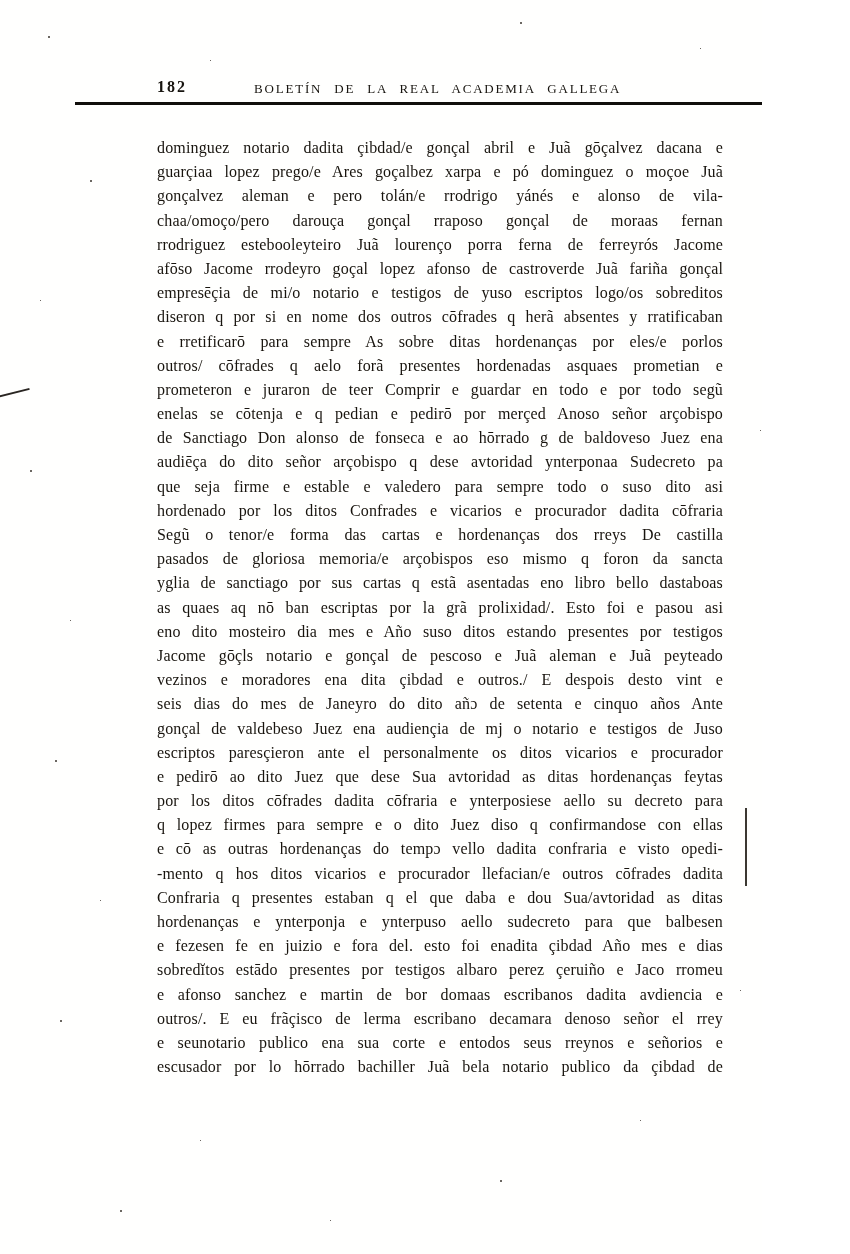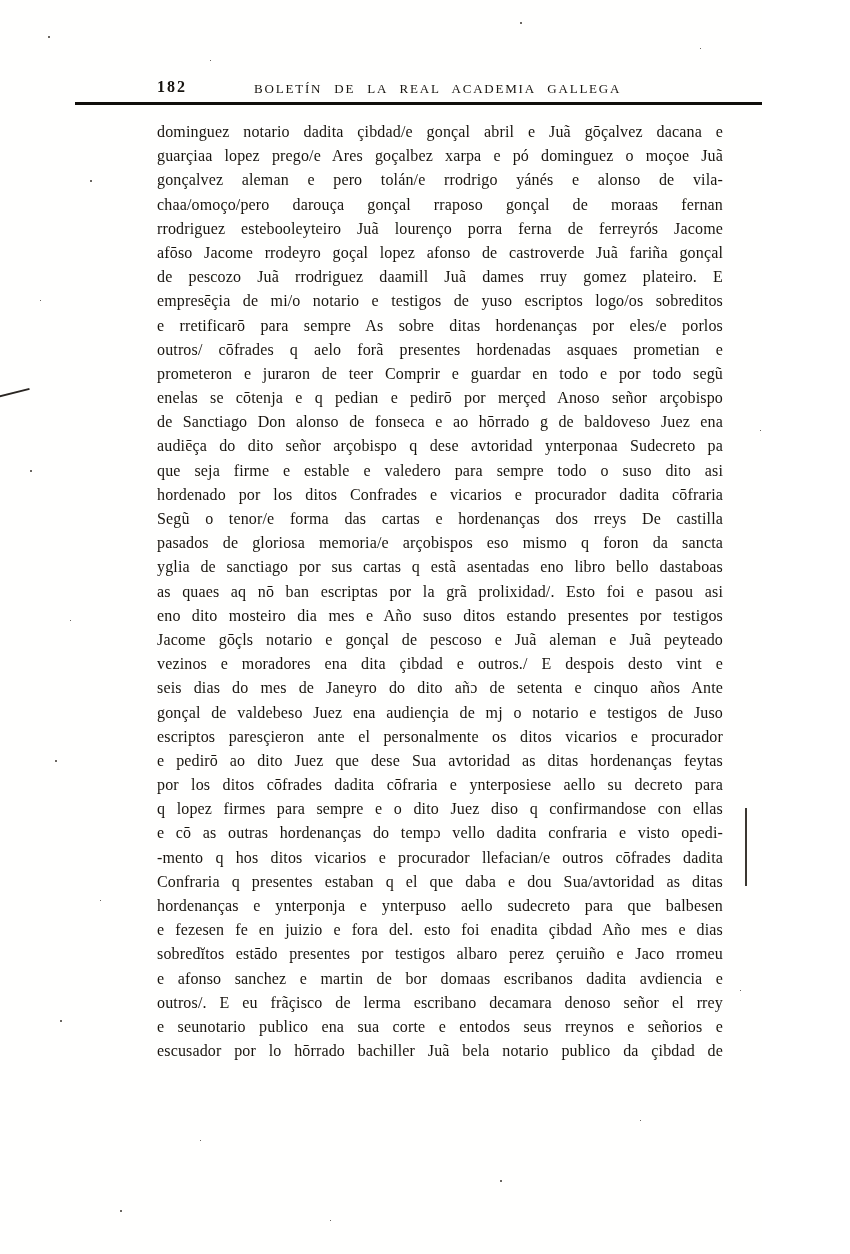--- a/index.html
+++ b/index.html
@@ -48,21 +48,21 @@
     position: absolute;
     top: 102px;
     left: 75px;
     width: 775px;
     height: 3px;
     background: #100e0b;
   }
   
   .text-block {
     position: absolute;
-    top: 120px;
+    top: 136px;
     left: 157px;
     width: 566px;
   }
   .text-line {
     font-size: 16px;
     line-height: 24.2px;
     height: 24.2px;
     white-space: normal;
     text-align: justify;
     text-align-last: justify;
@@ -101,22 +101,22 @@
   </div>
   <div class="head-rule"></div>
 
   <div class="text-block" id="text-block">
       <div class="text-line">dominguez notario dadita çibdad/e gonçal abril e Juã gōçalvez dacana e</div>
       <div class="text-line">guarçiaa lopez prego/e Ares goçalbez xarpa e pó dominguez o moçoe Juã</div>
       <div class="text-line">gonçalvez aleman e pero tolán/e rrodrigo yánés e alonso de vila-</div>
       <div class="text-line">chaa/omoço/pero darouça gonçal rraposo gonçal de moraas fernan</div>
       <div class="text-line">rrodriguez estebooleyteiro Juã lourenço porra ferna de ferreyrós Jacome</div>
       <div class="text-line">afōso Jacome rrodeyro goçal lopez afonso de castroverde Juã fariña gonçal</div>
-      <div class="text-line">de pescozo Juã rrodriguez daamill Juã dames rruy gomez plateiro. E</div>
       <div class="text-line">empresēçia de mi/o notario e testigos de yuso escriptos logo/os sobreditos</div>
+      <div class="text-line">diseron q por si en nome dos outros cōfrades q herã absentes y rratificaban</div>
       <div class="text-line">e rretificarō para sempre As sobre ditas hordenanças por eles/e porlos</div>
       <div class="text-line">outros/ cōfrades q aelo forã presentes hordenadas asquaes prometian e</div>
       <div class="text-line">prometeron e juraron de teer Comprir e guardar en todo e por todo segũ</div>
       <div class="text-line">enelas se cōtenja e q pedian e pedirō por merçed Anoso señor arçobispo</div>
       <div class="text-line">de Sanctiago Don alonso de fonseca e ao hōrrado g de baldoveso Juez ena</div>
       <div class="text-line">audiēça do dito señor arçobispo q dese avtoridad ynterponaa Sudecreto pa</div>
       <div class="text-line">que seja firme e estable e valedero para sempre todo o suso dito asi</div>
       <div class="text-line">hordenado por los ditos Confrades e vicarios e procurador dadita cōfraria</div>
       <div class="text-line">Segũ o tenor/e forma das cartas e hordenanças dos rreys De castilla</div>
       <div class="text-line">pasados de gloriosa memoria/e arçobispos eso mismo q foron da sancta</div>

